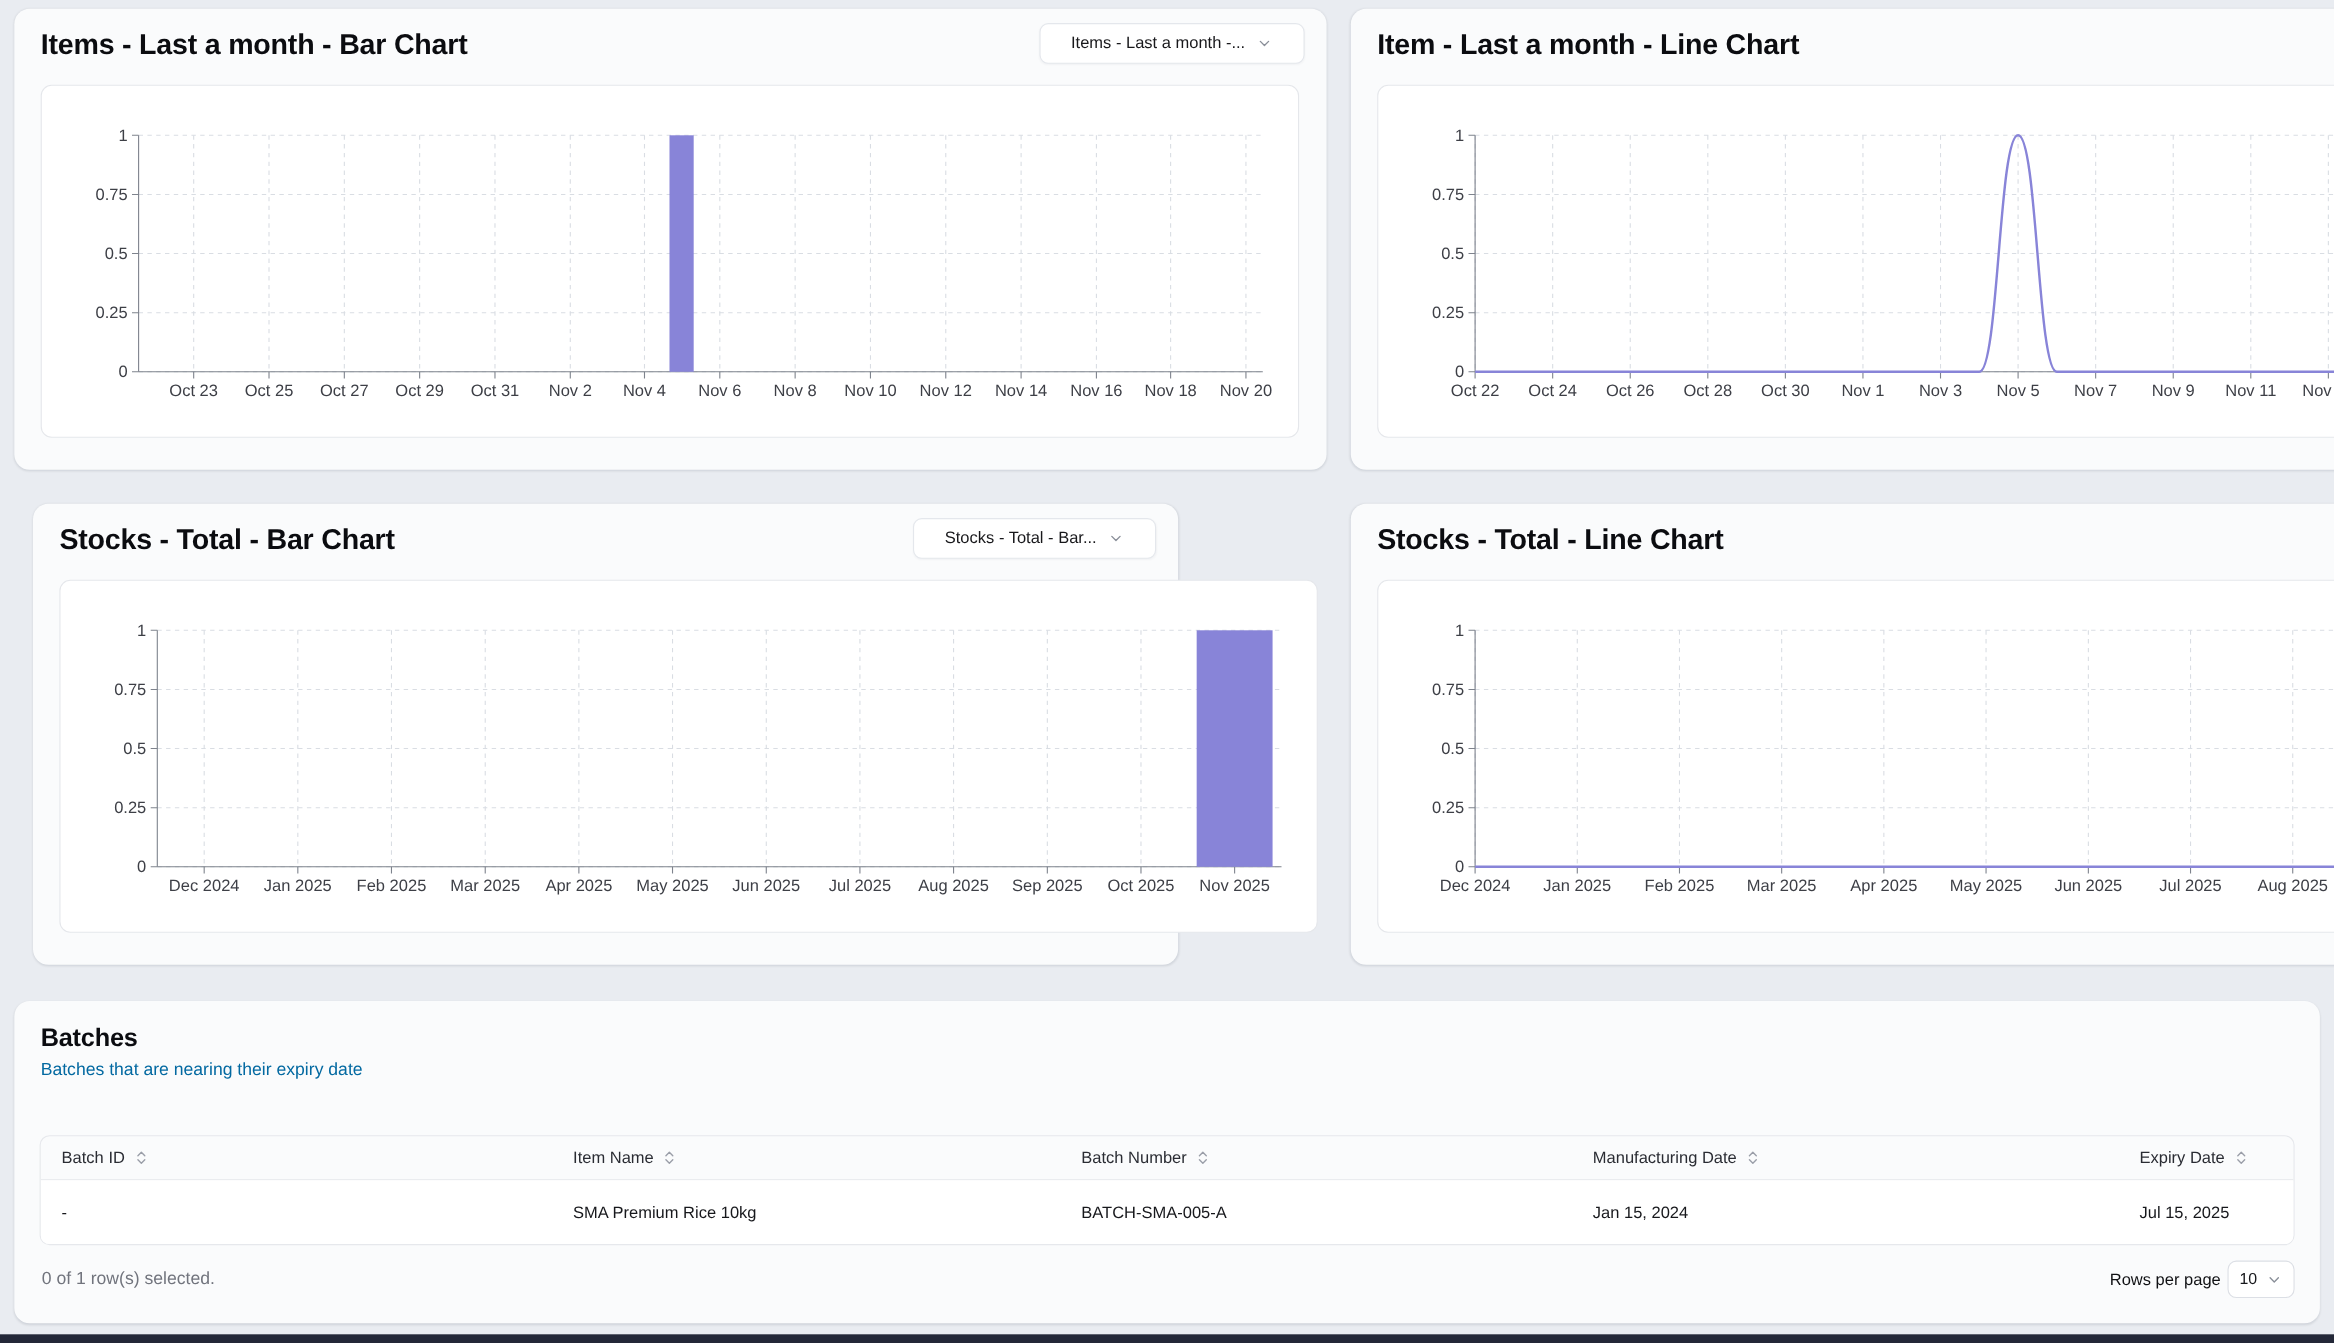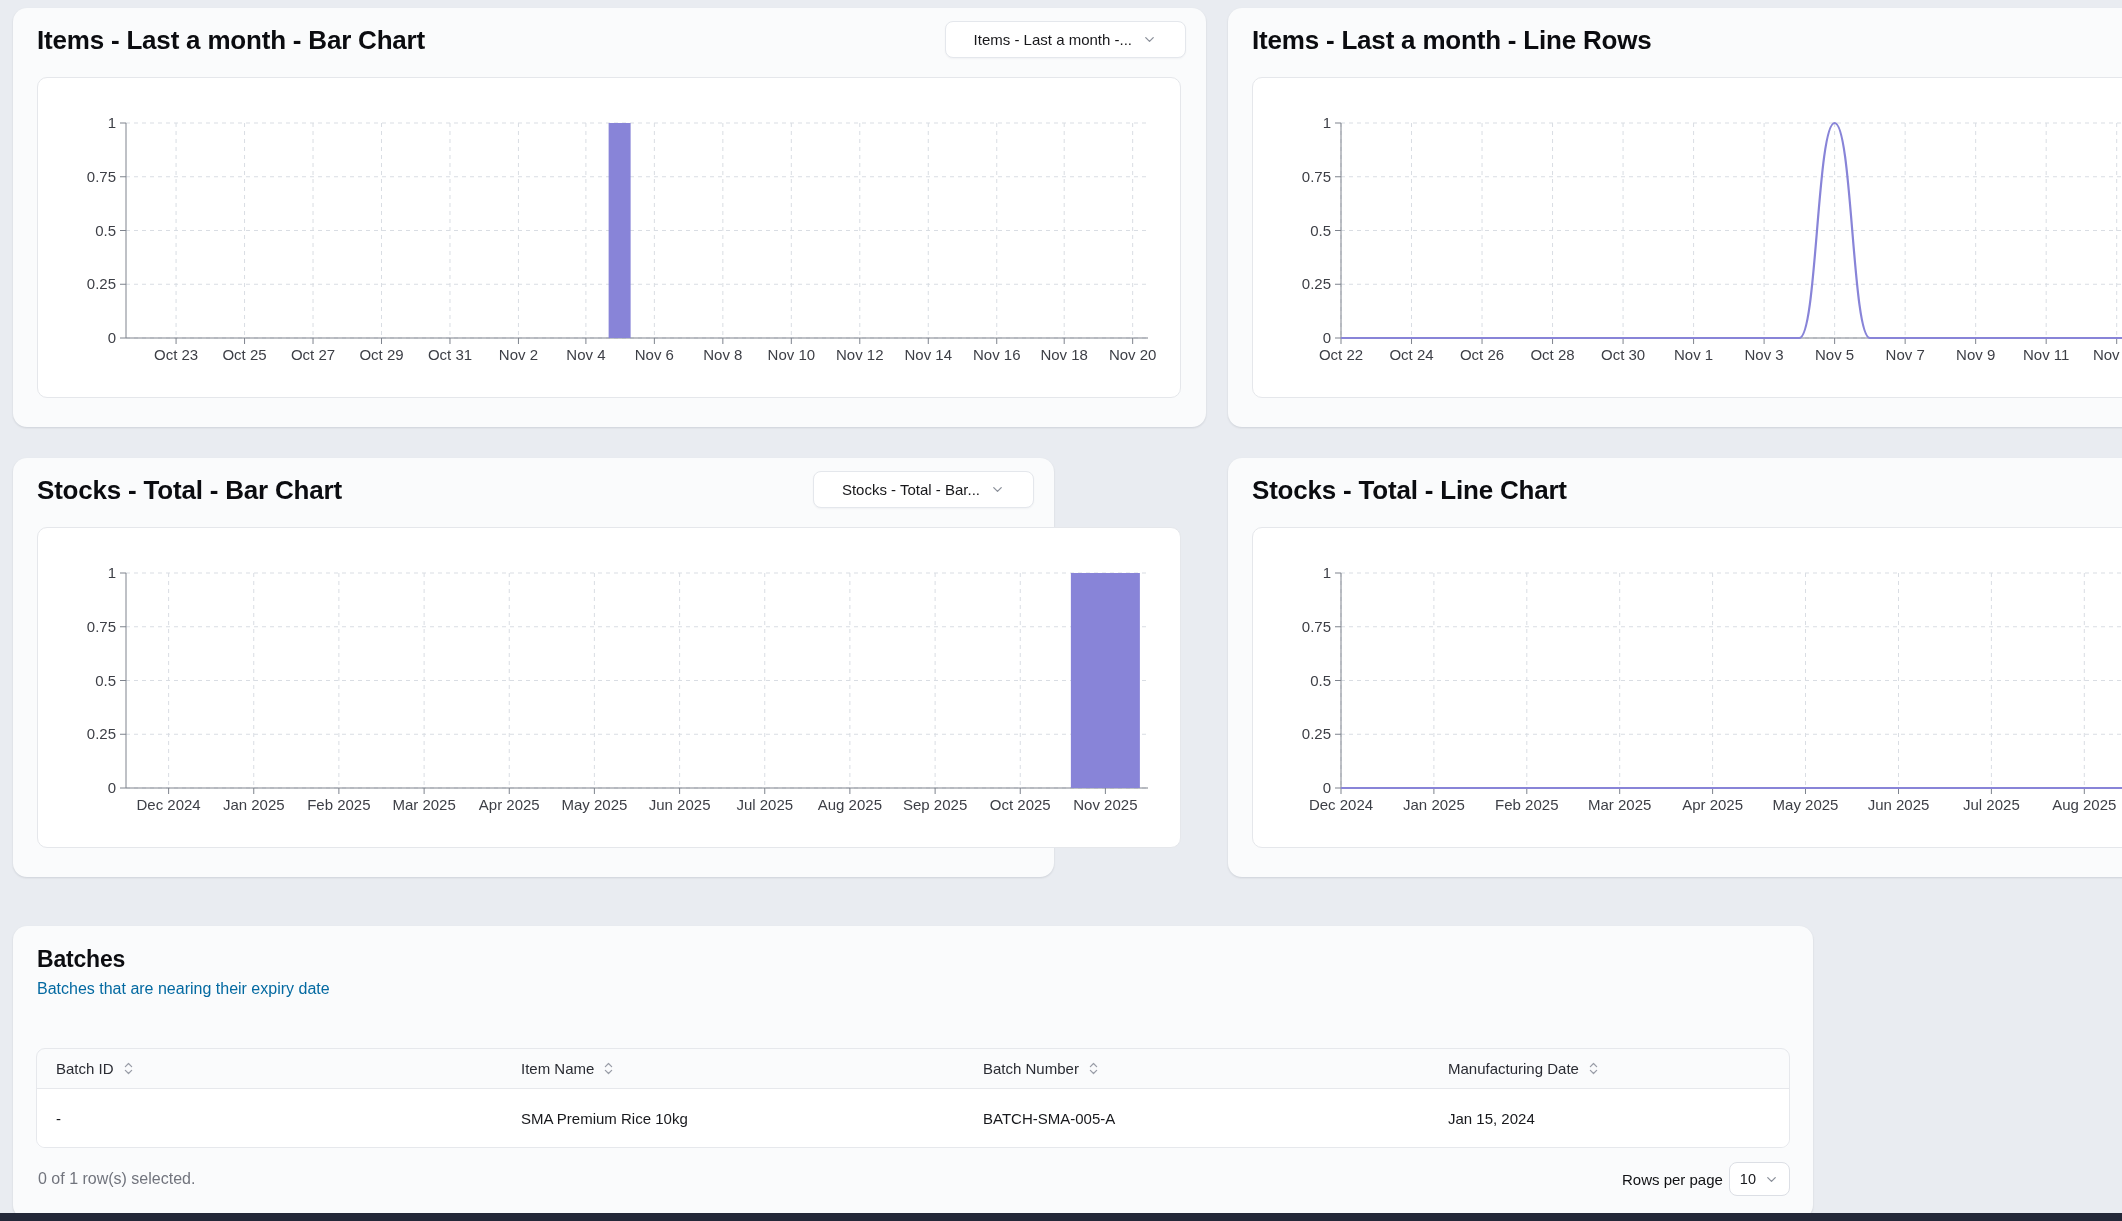--- a/index.html
+++ b/index.html
@@ -12,23 +12,23 @@
     color:#111;
   }
   .card{
     position:absolute;
     background:#fafbfc;
     border-radius:14px;
     box-shadow:0 1px 2px rgba(16,24,40,.07),0 1px 3px rgba(16,24,40,.05);
   }
   #card-items-bar{left:13px;top:8px;width:1193px;height:419px;}
   #card-items-line{left:1228px;top:8px;width:1193px;height:419px;}
-  #card-stocks-bar{left:13px;top:458px;width:1041px;height:419px;}
+  #card-stocks-bar{left:30px;top:458px;width:1041px;height:419px;}
   #card-stocks-line{left:1228px;top:458px;width:1193px;height:419px;}
-  #card-batches{left:13px;top:910px;width:1800px;height:293px;margin-top:16px;}
+  #card-batches{left:13px;top:910px;width:2096px;height:293px;}
 
   .chart-title{
     position:absolute;left:24px;top:17px;
     font-size:26px;font-weight:700;color:#0b0c10;letter-spacing:-.2px;
   }
   .select-btn{
     position:absolute;top:13px;right:20px;height:35px;
     display:flex;align-items:center;gap:10px;
     padding:0 28px;background:#fff;
     border:1px solid #e4e7ec;border-radius:8px;
@@ -159,21 +159,21 @@
         <line x1="1094.67" x2="1094.67" y1="260" y2="266" class="axisline"></line>
         <text x="1094.67" y="282" class="xtick">Nov 20</text>
         <line x1="88" x2="88" y1="45" y2="260" class="axisline"></line>
         <line x1="88" x2="1110" y1="260" y2="260" class="axisline"></line>
         <rect x="570.626" y="45" width="22" height="215" fill="#8884d8"></rect>
       </svg>
   </div>
 </div>
 
 <div class="card" id="card-items-line">
-  <div class="chart-title">Items - Last a month - Line Rows</div>
+  <div class="chart-title">Item - Last a month - Line Chart</div>
   <div class="chart-box">
     <svg class="chart" viewBox="0 0 1142 319">
         <line x1="88" x2="1110" y1="260" y2="260" class="grid"></line>
         <line x1="88" x2="1110" y1="206.25" y2="206.25" class="grid"></line>
         <line x1="88" x2="1110" y1="152.5" y2="152.5" class="grid"></line>
         <line x1="88" x2="1110" y1="98.75" y2="98.75" class="grid"></line>
         <line x1="88" x2="1110" y1="45" y2="45" class="grid"></line>
         <line x1="88" x2="88" y1="45" y2="260" class="grid"></line>
         <line x1="158.518" x2="158.518" y1="45" y2="260" class="grid"></line>
         <line x1="229.036" x2="229.036" y1="45" y2="260" class="grid"></line>

